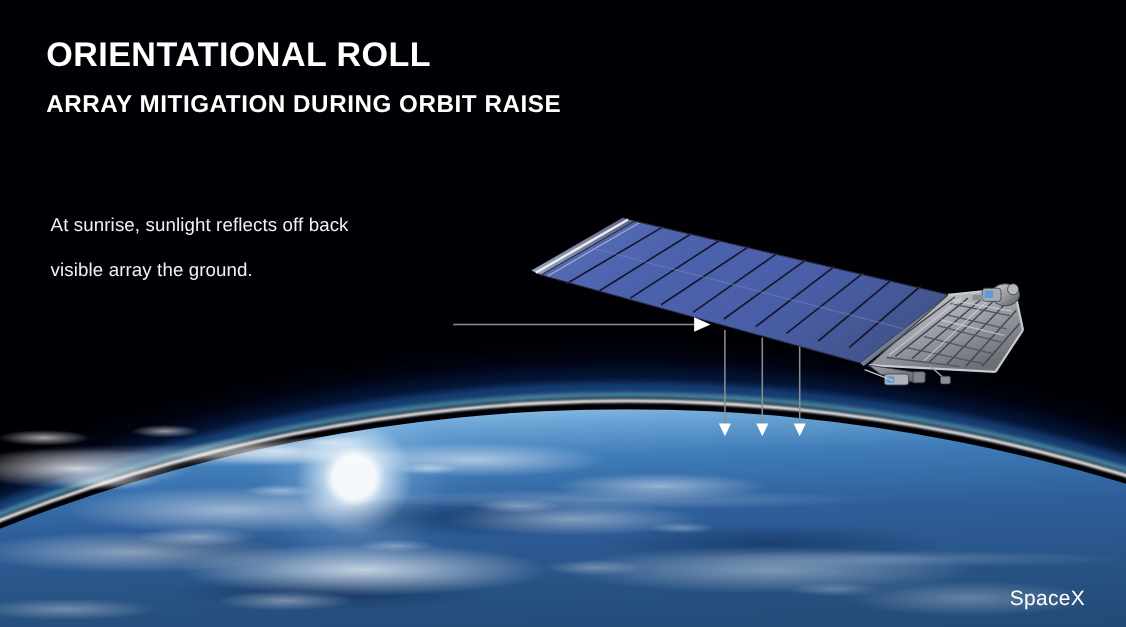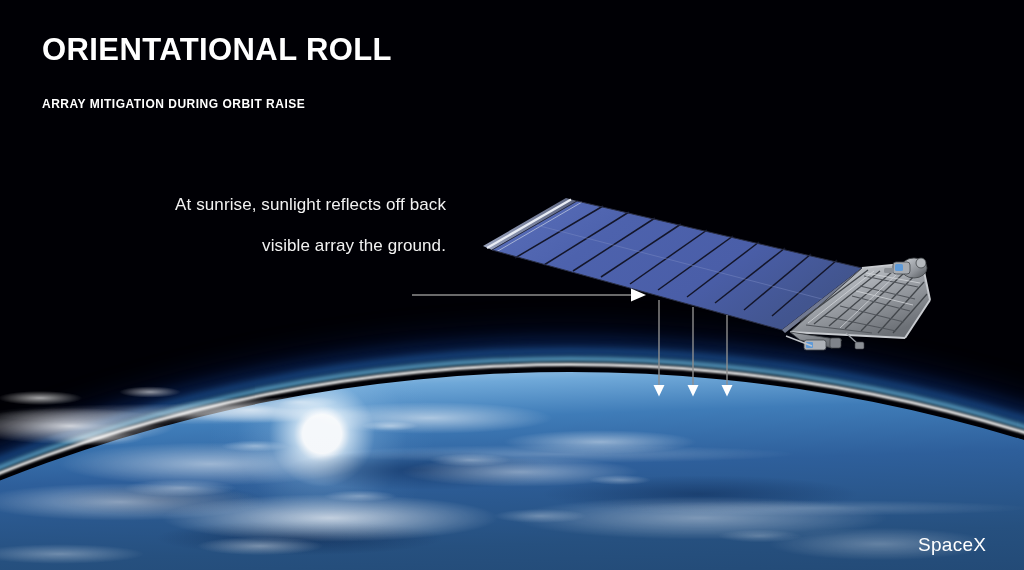--- a/index.html
+++ b/index.html
@@ -129,39 +129,39 @@
     color: #ffffff;
     font-size: 31px;
     font-weight: bold;
     letter-spacing: 0.4px;
     line-height: 1.05;
     white-space: nowrap;
   }
   .subtitle {
     position: absolute;
     left: 42px;
-    top: 97px;
+    top: 82px;
     color: #ffffff;
-    font-size: 12px;
+    font-size: 22px;
     font-weight: bold;
     letter-spacing: 0.5px;
     white-space: nowrap;
   }
   .caption {
     position: absolute;
     left: 46px;
     top: 184px;
     width: 400px;
     color: #f2f2f2;
     font-size: 17px;
     font-weight: normal;
     line-height: 41px;
     letter-spacing: 0.1px;
   }
-  .caption .ln { display: block; white-space: nowrap; text-align: right; }
+  .caption .ln { display: block; white-space: nowrap; }
 
   .spacex {
     position: absolute;
     left: 918px;
     top: 534px;
     color: #ffffff;
     font-size: 19px;
     font-weight: normal;
     letter-spacing: 0.3px;
     text-align: right;

